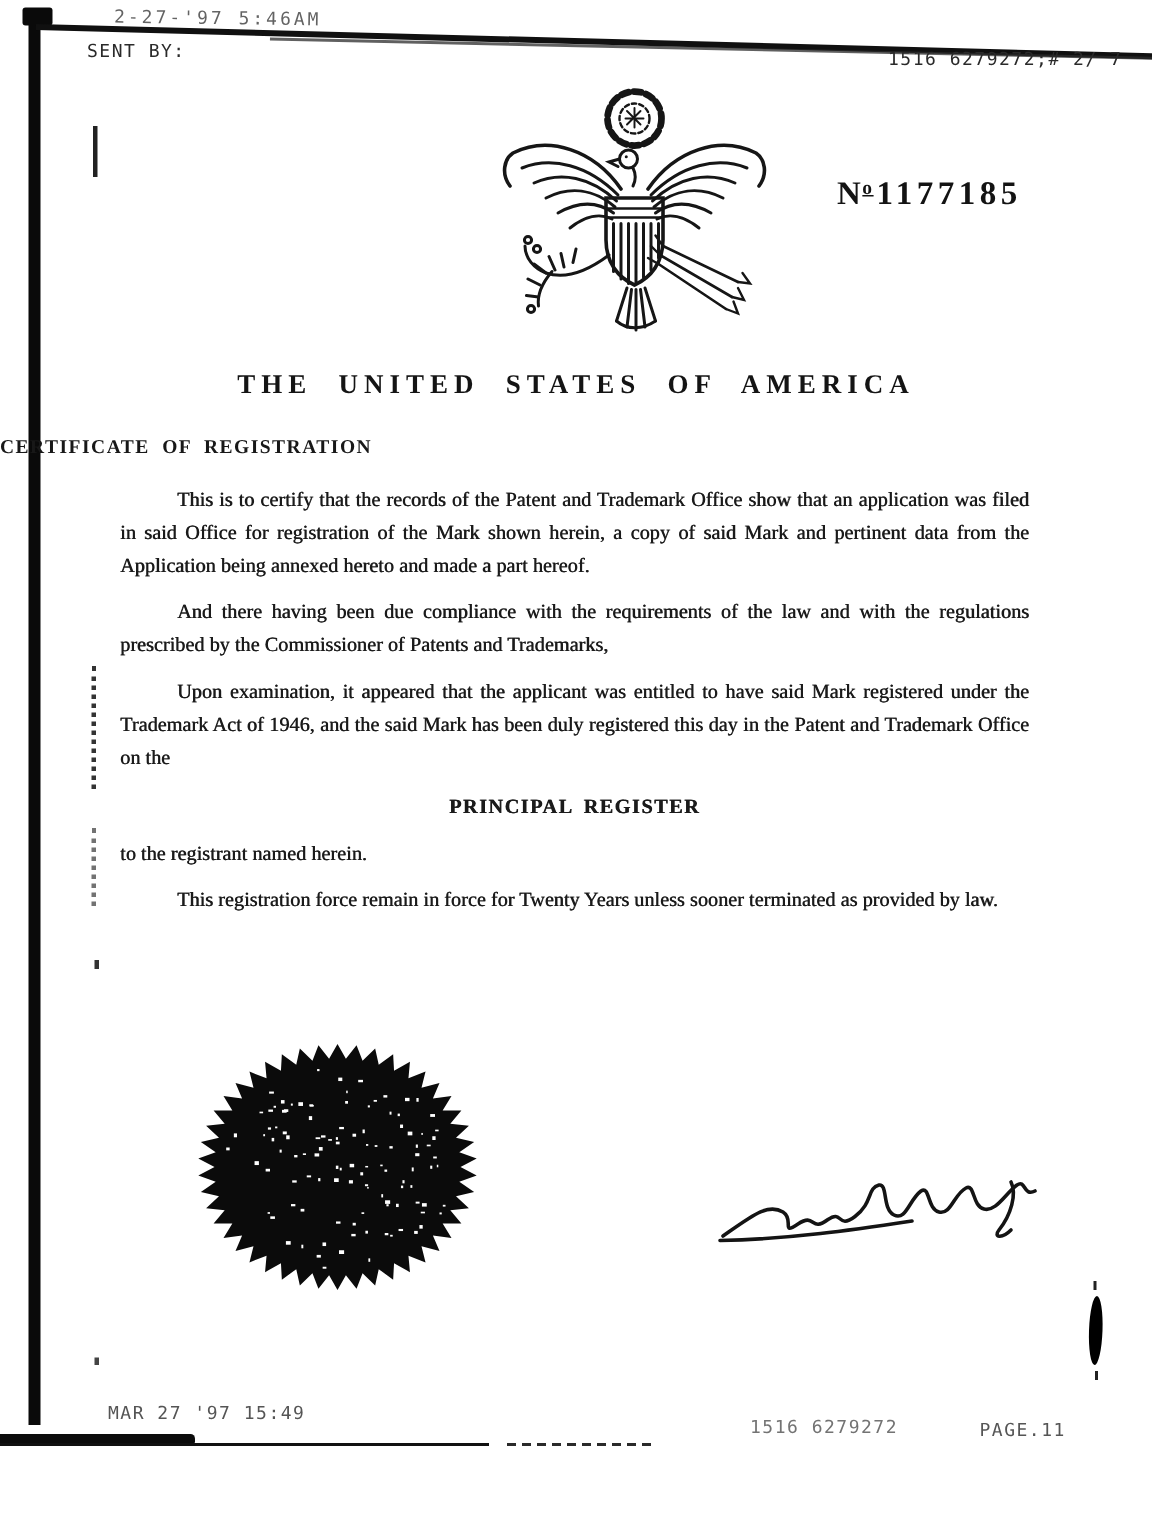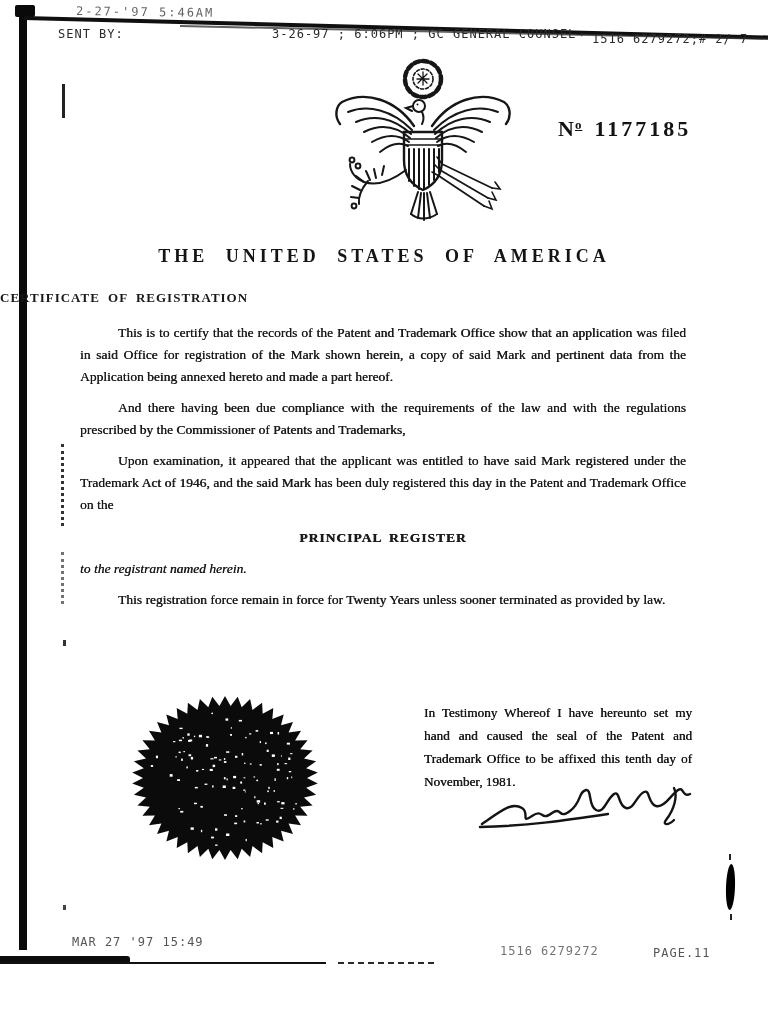--- a/index.html
+++ b/index.html
@@ -38,30 +38,30 @@
   .foot-id   { left: 500px; top: 944px; color: #737373; }
   .foot-page { left: 653px; top: 946px; color: #555; }
   .bottom-blob { position: absolute; left: 0; top: 956px; width: 130px; height: 8px; background: #0c0c0c; border-radius: 0 3px 3px 0; }
   .bottom-line { position: absolute; left: 0; top: 962px; width: 326px; height: 2px; background: #111; }
   .bottom-dashes { position: absolute; left: 338px; top: 962px; width: 96px; height: 0; border-top: 2px dashed #2a2a2a; }
 
   
   .eagle { position: absolute; left: 318px; top: 54px; }
   .reg-no { position: absolute; left: 558px; top: 116px; font-size: 22px; font-weight: bold; letter-spacing: 1px; color: #131313; white-space: nowrap; }
   .reg-no .ord { font-size: 13px; vertical-align: 7px; text-decoration: underline; }
-  .reg-no .num { margin-left: 12px; letter-spacing: 3px; }
+  .reg-no .num { margin-left: 2px; letter-spacing: 3px; }
 
   .doc-title { position: absolute; left: 0; top: 246px; width: 768px; text-align: center; font-size: 18px; font-weight: 600; letter-spacing: 4px; word-spacing: 9px; color: #141414; }
   .doc-subtitle { position: absolute; left: 0; top: 290px; width: 768px; text-align: left; font-size: 13px; font-weight: bold; letter-spacing: 1px; word-spacing: 4px; color: #181818; }
 
   .body-col { position: absolute; left: 80px; top: 322px; width: 606px; font-size: 13.5px; line-height: 22px; text-align: justify; color: #1b1b1b; text-shadow: 0.35px 0 0 currentColor; }
   .body-col p.ind { text-indent: 38px; }
   .body-col p { margin-bottom: 9px; }
   .register-head { text-align: center; font-weight: bold; letter-spacing: 1px; word-spacing: 3px; font-size: 13.5px; margin: 11px 0 11px 0; text-indent: 0 !important; }
-  .no-ind { text-indent: 0 !important; font-style: italic; }
+  .no-ind { text-indent: 0 !important; }
   .p5 { margin-top: 4px; }
 
   .testimony { position: absolute; left: 424px; top: 701px; width: 268px; font-size: 13.2px; line-height: 23px; text-align: justify; color: #161616; text-shadow: 0.35px 0 0 currentColor; }
   .signature { position: absolute; left: 478px; top: 780px; }
   .commissioner { position: absolute; left: 424px; top: 836px; font-size: 10.8px; font-weight: bold; letter-spacing: 0.4px; color: #101010; white-space: nowrap; }
 
   .notary-seal { position: absolute; left: 128px; top: 696px; }
 </style>
 </head>
 <body>
@@ -76,24 +76,20 @@
   <div class="edge-dash-a"></div>
   <div class="edge-dots-b"></div>
   <div class="edge-dots-c"></div>
   <div class="edge-dot-d"></div>
   <div class="edge-dot-e"></div>
   <div class="right-blob"></div>
   <div class="right-blob-d1"></div>
   <div class="right-blob-d2"></div>
 
   <div class="fax-text sent-by">SENT BY:</div>
-  <div class="fax-text fax-dt">
-    <span>3-26-97 ; 6:06PM ;</span>
-    <span>GC GENERAL COUNSEL→</span>
-  </div>
   <div class="fax-text fax-id">1516 6279272;# 2/ 7</div>
 
   <svg class="eagle" width="210" height="185" viewBox="0 0 210 185">
     <g fill="none" stroke="#161616" stroke-width="2" stroke-linecap="round">
 
       <circle cx="105" cy="25" r="18" stroke-width="4.5" stroke-dasharray="5 3.4"></circle>
       <circle cx="105" cy="25" r="10" stroke-width="1.6" stroke-dasharray="3 2"></circle>
       <path d="M105,18 l0,13 M99,25 l12,0 M100,20 l9,9 M109,20 l-9,9" stroke-width="1.3"></path>
 
       <circle cx="101" cy="52" r="6" stroke-width="2"></circle>
@@ -260,21 +256,20 @@
         <rect x="116.8" y="95.3" width="1.0" height="1.1"></rect>
         <rect x="73.9" y="72.9" width="2.1" height="1.1"></rect>
         <rect x="121.8" y="67.4" width="1.8" height="1.2"></rect>
         <rect x="163.2" y="80.5" width="1.0" height="1.7"></rect>
         <rect x="113.7" y="57.0" width="1.5" height="2.5"></rect>
         <rect x="148.8" y="72.8" width="2.8" height="2.0"></rect>
         <rect x="127.6" y="34.1" width="2.6" height="1.6"></rect>
       </g>
   </svg>
 
-  <div class="testimony">In Testimony Whereof I have hereunto set my hand and caused the seal of the Patent and Trademark Office to be affixed this tenth day of November, 1981.</div>
 
   <svg class="signature" width="225" height="52" viewBox="0 0 225 52">
     <g fill="none" stroke="#141414" stroke-width="2.4" stroke-linecap="round">
       <path d="M4,44 C24,30 34,22 44,28 C52,33 42,44 54,36 C66,28 62,42 74,33 C84,26 80,40 92,31 C104,22 100,12 108,10 C114,9 110,26 118,30 C126,34 128,20 136,14 C142,10 140,26 148,28 C156,30 158,16 166,12 C172,9 170,24 178,26 C186,28 192,16 200,10 C206,6 204,18 212,14"></path>
       <path d="M2,47 C50,46 90,40 130,34"></path>
       <path d="M196,8 C200,16 196,30 188,40 C184,45 190,46 196,40"></path>
     </g>
   </svg>
 
 

